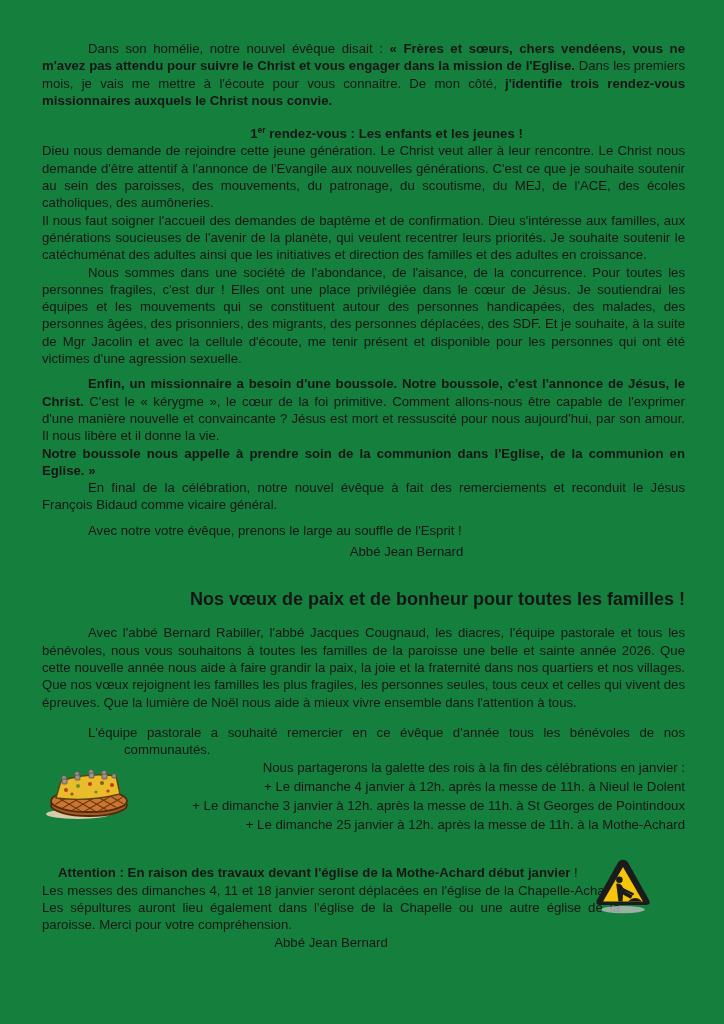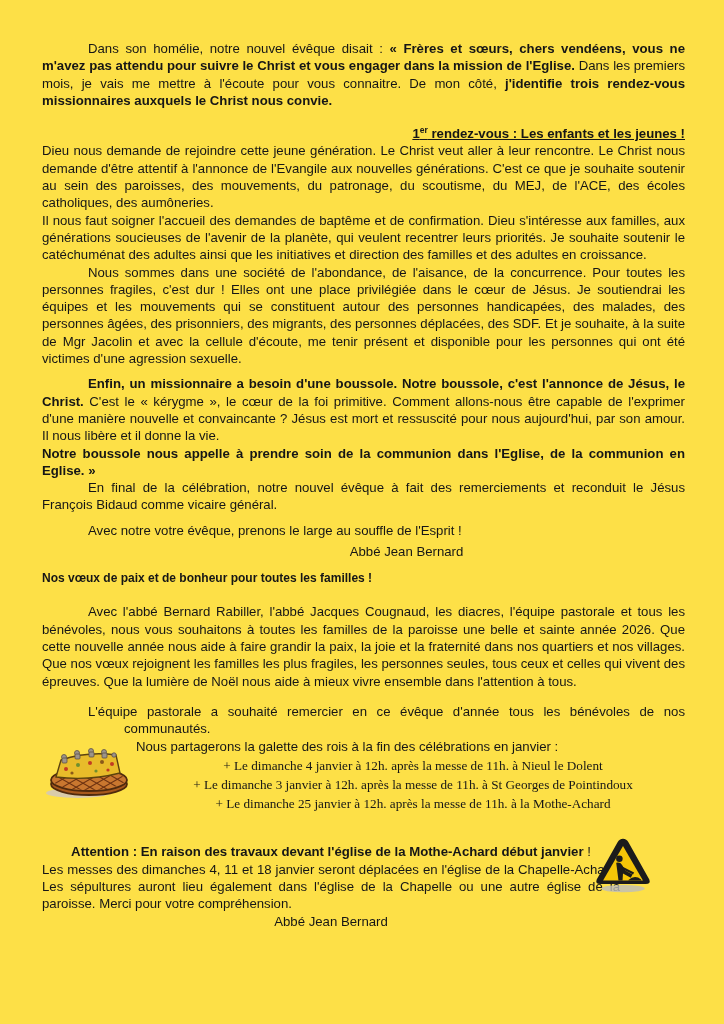--- a/index.html
+++ b/index.html
@@ -1,37 +1,37 @@
 <!DOCTYPE html>
 <html><head>
 <meta charset="utf-8">
 <style>
   html,body { margin:0; padding:0; background:#ffffff; }
   .page {
-    width:724px; height:1024px; position:relative; background:#fde047;
+    width:724px; height:1024px; position:relative; background:#15803d;
     overflow:hidden; font-family:"Liberation Sans", sans-serif; color:#161616;
   }
   .content { position:absolute; left:42px; top:40px; width:643px; font-size:13.2px; line-height:17.3px; }
   .p { margin:0; text-align:justify; }
   .ind { text-indent:46px; }
   .b { font-weight:bold; }
-  .rdv-head { font-weight:bold; margin:16px 0 0 46px; white-space:pre-wrap; text-align:right;text-decoration:underline; }
+  .rdv-head { font-weight:bold; margin:16px 0 0 46px; white-space:pre-wrap; text-align:center; }
   sup { font-size:8.5px; line-height:0; vertical-align:super; }
   .sp { margin-top:8px; }
   .sig1 { text-align:center; padding-left:86px; margin-top:4px; text-indent:0; }
-  .voeux-h { font-size:12px; line-height:22px; font-weight:bold; margin-top:7px; text-align:left; }
+  .voeux-h { font-size:18px; line-height:22px; font-weight:bold; margin-top:28px; text-align:right; }
   .voeux-p { margin-top:14px; }
   .thanks { margin-top:13px; padding-left:82px; text-indent:-36px; }
   .galette-wrap { position:relative; min-height:78px; }
   .galette-svg { position:absolute; left:2px; top:9px; }
-  .gal-line { margin:1px 0 0 94px; text-align:left; line-height:18px; }
-  .gal-item { margin:1px 0 0 99px; text-align:center; line-height:18px;font-family:Liberation Serif, serif; }
+  .gal-line { margin:1px 0 0 94px; text-align:right; line-height:18px; }
+  .gal-item { margin:1px 0 0 99px; text-align:right; line-height:18px; }
   .attention { position:relative; margin-top:27px; }
   .att-text { width:578px; }
-  .att-first { text-align:center; }
+  .att-first { text-align:left;margin-left:16px; }
   .att-sig { width:578px; text-align:center; margin-top:0; }
   .sign-svg { position:absolute; left:552px; top:-8px; }
 </style>
 </head>
 <body>
 
 <div class="page">
   <div class="content">
 
     <p class="p ind"><span>Dans son homélie, notre nouvel évêque disait : </span><span class="b">« Frères et sœurs, chers vendéens, vous ne m'avez pas attendu pour suivre le Christ et vous engager dans la mission de l'Eglise.</span><span> Dans les premiers mois, je vais me mettre à l'écoute pour vous connaitre. De mon côté, </span><span class="b">j'identifie trois rendez-vous missionnaires auxquels le Christ nous convie.</span></p>

